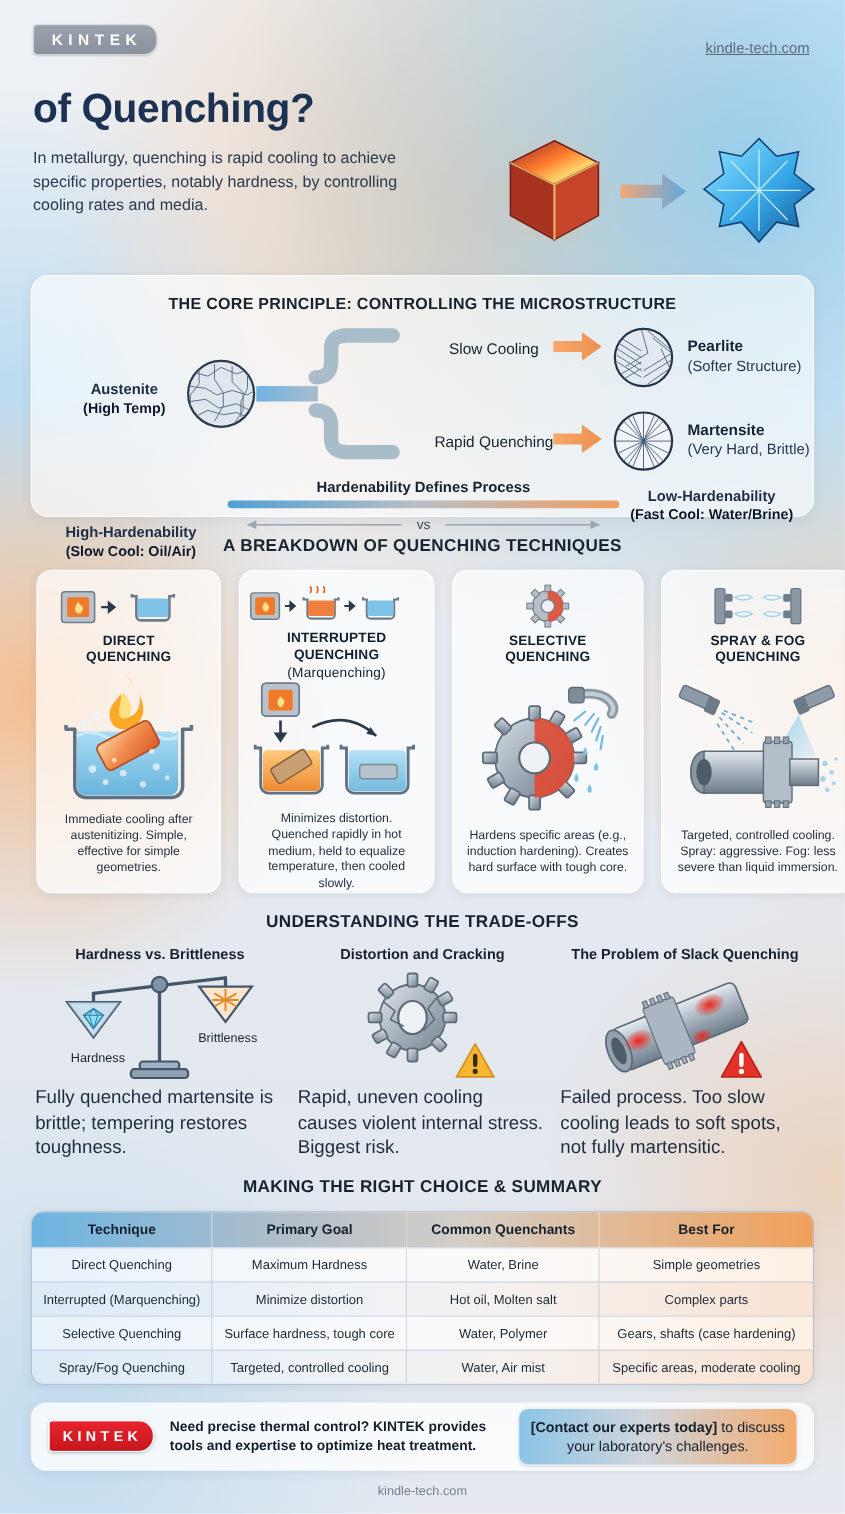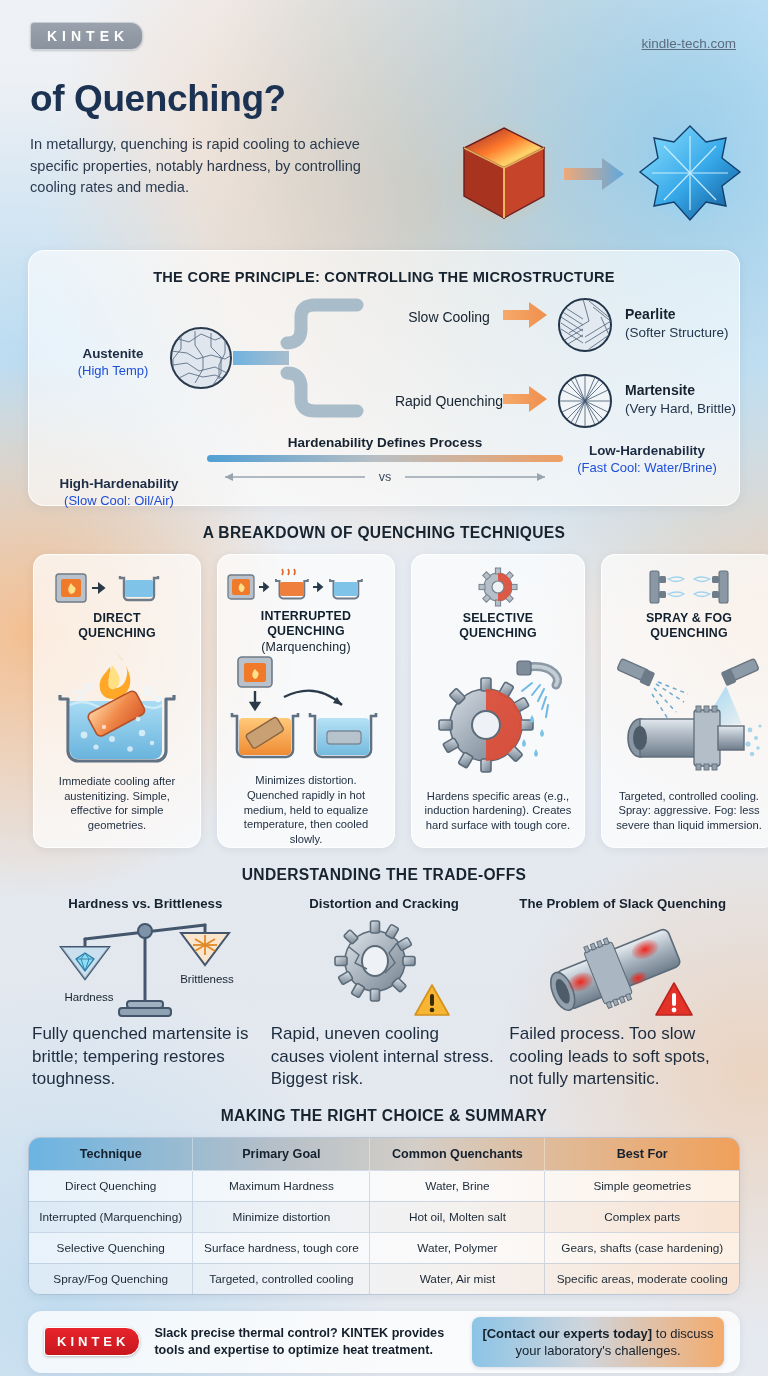--- a/index.html
+++ b/index.html
@@ -54,24 +54,24 @@
   .section-title {
     text-align: center; font-size: 15.6px; font-weight: 700;
     letter-spacing: 0.3px; color: #17232f; margin: 18px 0 12px;
   }
   .panel-title {
     text-align: center; font-size: 14.6px; font-weight: 700;
     letter-spacing: 0.25px; color: #17232f; padding: 18px 10px 6px;
   }
 
   
-  #core { height: 256px; position: relative; }
+  #core { height: 220px; position: relative; }
   .cp-label { position: absolute; font-size: 13px; line-height: 1.25; }
   .cp-label b { font-size: 13.4px; display: block; }
-  .cp-sub { color: #1d4ed8; }
+  .cp-sub { color: #0f172a; font-weight: bold; }
 
   
   .cards { display: flex; gap: 16px; padding: 0 33px; }
   .card {
     flex: 1; background: rgba(255,255,255,0.70);
     border: 1px solid rgba(255,255,255,0.9);
     border-radius: 14px; box-shadow: 0 2px 9px rgba(60,80,110,0.09);
     padding: 12px 8px 14px; display: flex; flex-direction: column;
     align-items: center; height: 294px;
   }
@@ -818,18 +818,18 @@
         <td>Targeted, controlled cooling</td>
         <td>Water, Air mist</td>
         <td>Specific areas, moderate cooling</td>
       </tr>
     </tbody>
   </table>
 </div>
 
 <div class="footer-card">
   <span class="logo-red">KINTEK</span>
-  <div class="footer-text">Slack precise thermal control? KINTEK provides tools and expertise to optimize heat treatment.</div>
+  <div class="footer-text">Need precise thermal control? KINTEK provides tools and expertise to optimize heat treatment.</div>
   <div class="cta">
     <b>[Contact our experts today]</b><span> to discuss your laboratory's challenges.</span>
   </div>
 </div>
 <div class="footer-link">kindle-tech.com</div>
 
 </body></html>

